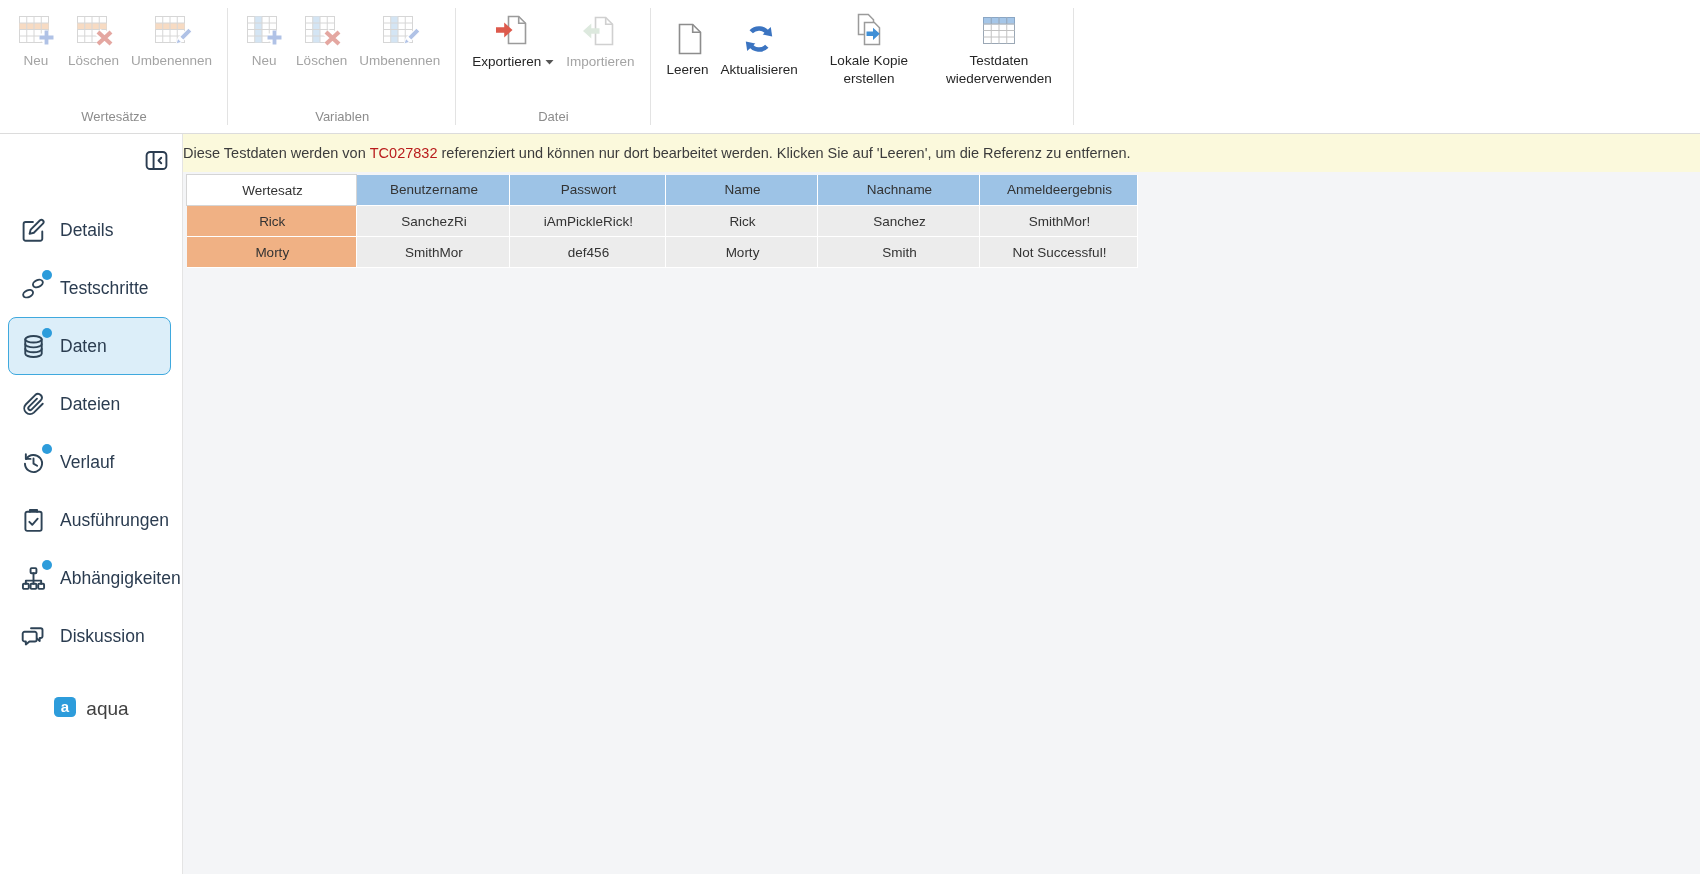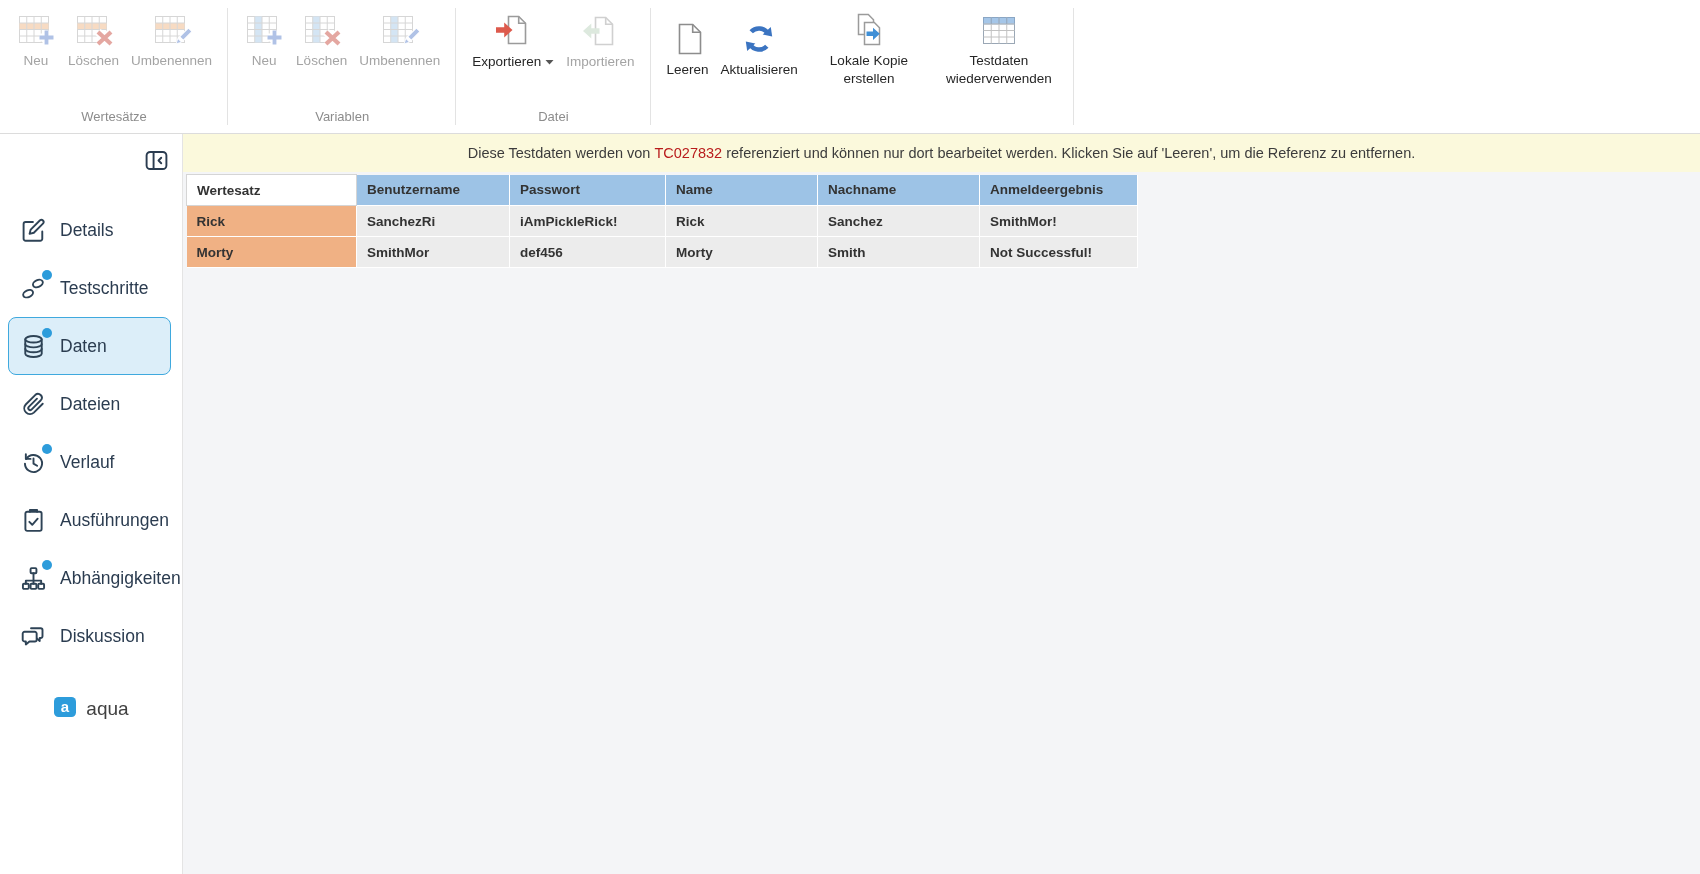--- a/index.html
+++ b/index.html
@@ -39,26 +39,26 @@
 .nav-item{height:58px;margin:0 11px 0 8px;padding-left:11px;display:flex;align-items:center;border:1px solid transparent;border-radius:8px;cursor:pointer}
 .nav-item.selected{background:#dceef9;border-color:#3fa9de}
 .icon-wrap{position:relative;width:27px;height:27px;flex:none}
 .icon-wrap svg{display:block}
 .badge-dot{position:absolute;top:-5px;right:-5px;width:10px;height:10px;border-radius:50%;background:#2d9cdb}
 .nav-label{margin-left:13px;font-size:17.5px;color:#2b3c50}
 .logo-row{margin-top:30px;display:flex;align-items:center;justify-content:center;gap:9px}
 .logo-text{font-size:19px;color:#404040}
 
 .main{flex:1;background:#f4f5f7;display:flex;flex-direction:column;min-width:0}
-.notify{height:38px;background:#fbf9dc;display:flex;align-items:center;justify-content:center;font-size:14.5px;color:#3c3c3c;white-space:pre;flex:none}
+.notify{height:38px;background:#fbf9dc;display:flex;align-items:center;font-size:14.5px;color:#3c3c3c;white-space:pre;flex:none}
 .nlink{color:#b91c1c;text-decoration:none;cursor:pointer}
 
 .table-wrap{margin:2px 0 0 3px}
 .dtable{border-collapse:collapse;font-size:13.5px;color:#333;table-layout:fixed;border-right:1px solid #dcdcdc;border-bottom:1px solid #dcdcdc}
-.dtable th,.dtable td{height:31px;padding:0 8px 0 10px;text-align:left;font-weight:700;overflow:hidden;white-space:nowrap}
+.dtable th,.dtable td{height:31px;padding:0 8px 0 10px;text-align:center;font-weight:400;overflow:hidden;white-space:nowrap}
 th.corner{background:#fff;border:1px solid #d5d5d5}
 th.hcell{background:#9dc3e6;border:1px solid #fff;border-top:none}
 td.rowname{background:#f0b184;border:1px solid #fff;border-left:none}
 td.cell{background:#ececec;border:1px solid #fff}
 </style>
 </head>
 <body>
 
 <div class="app">
   <div class="ribbon">

